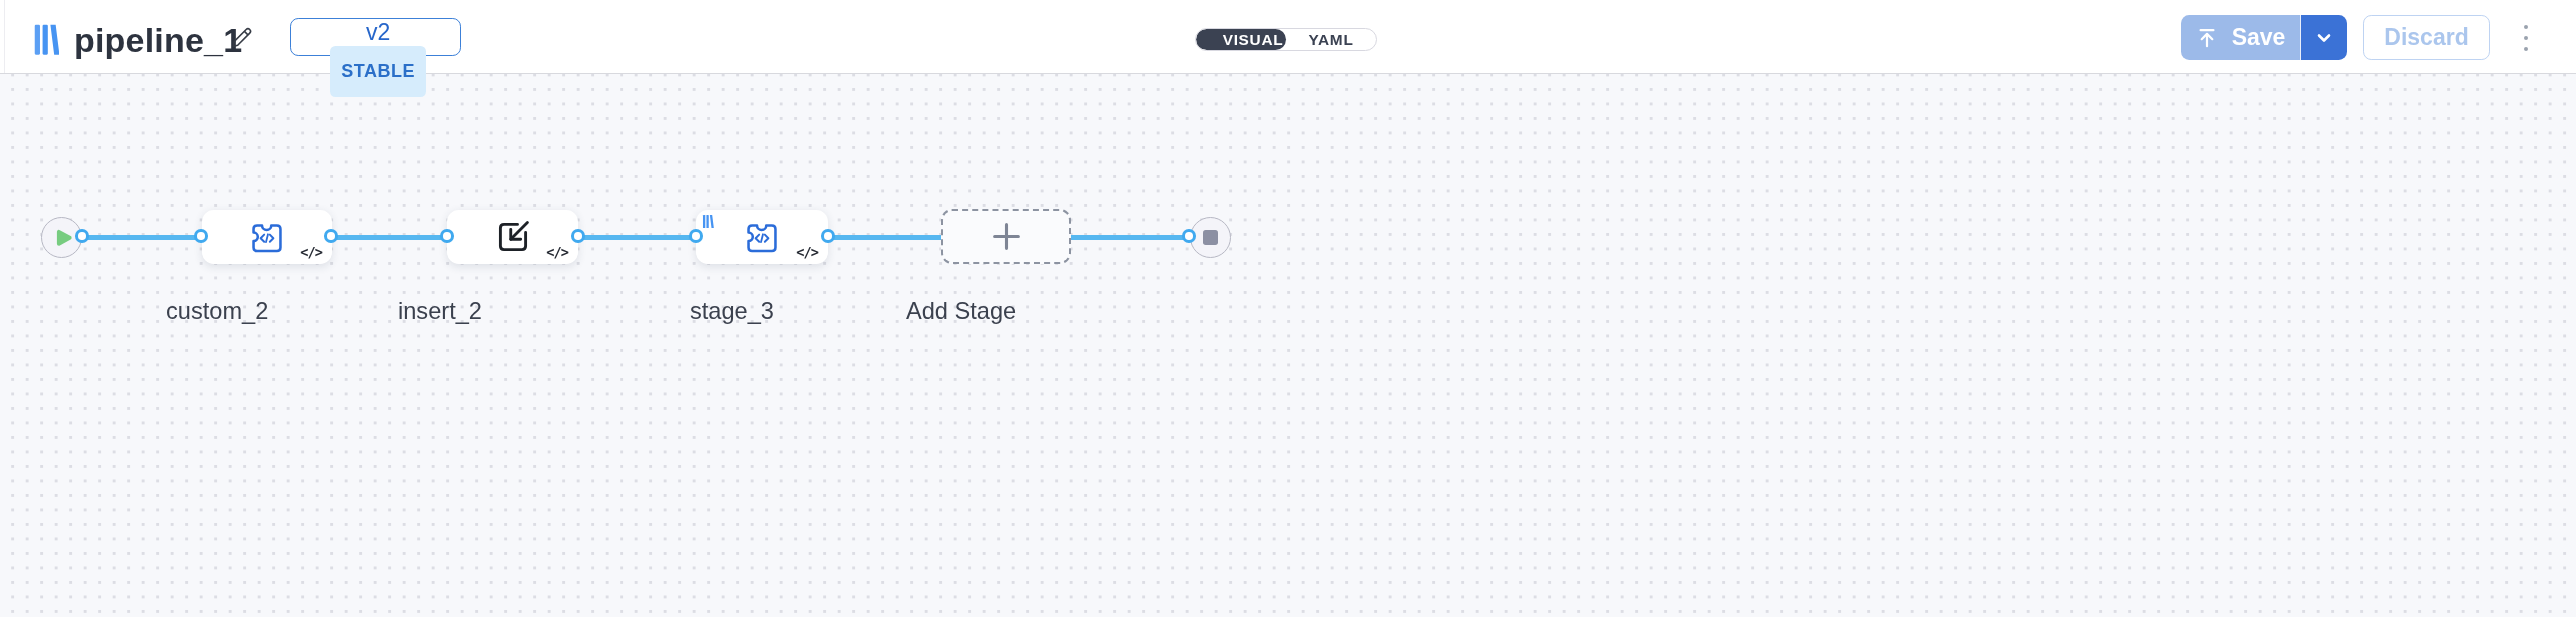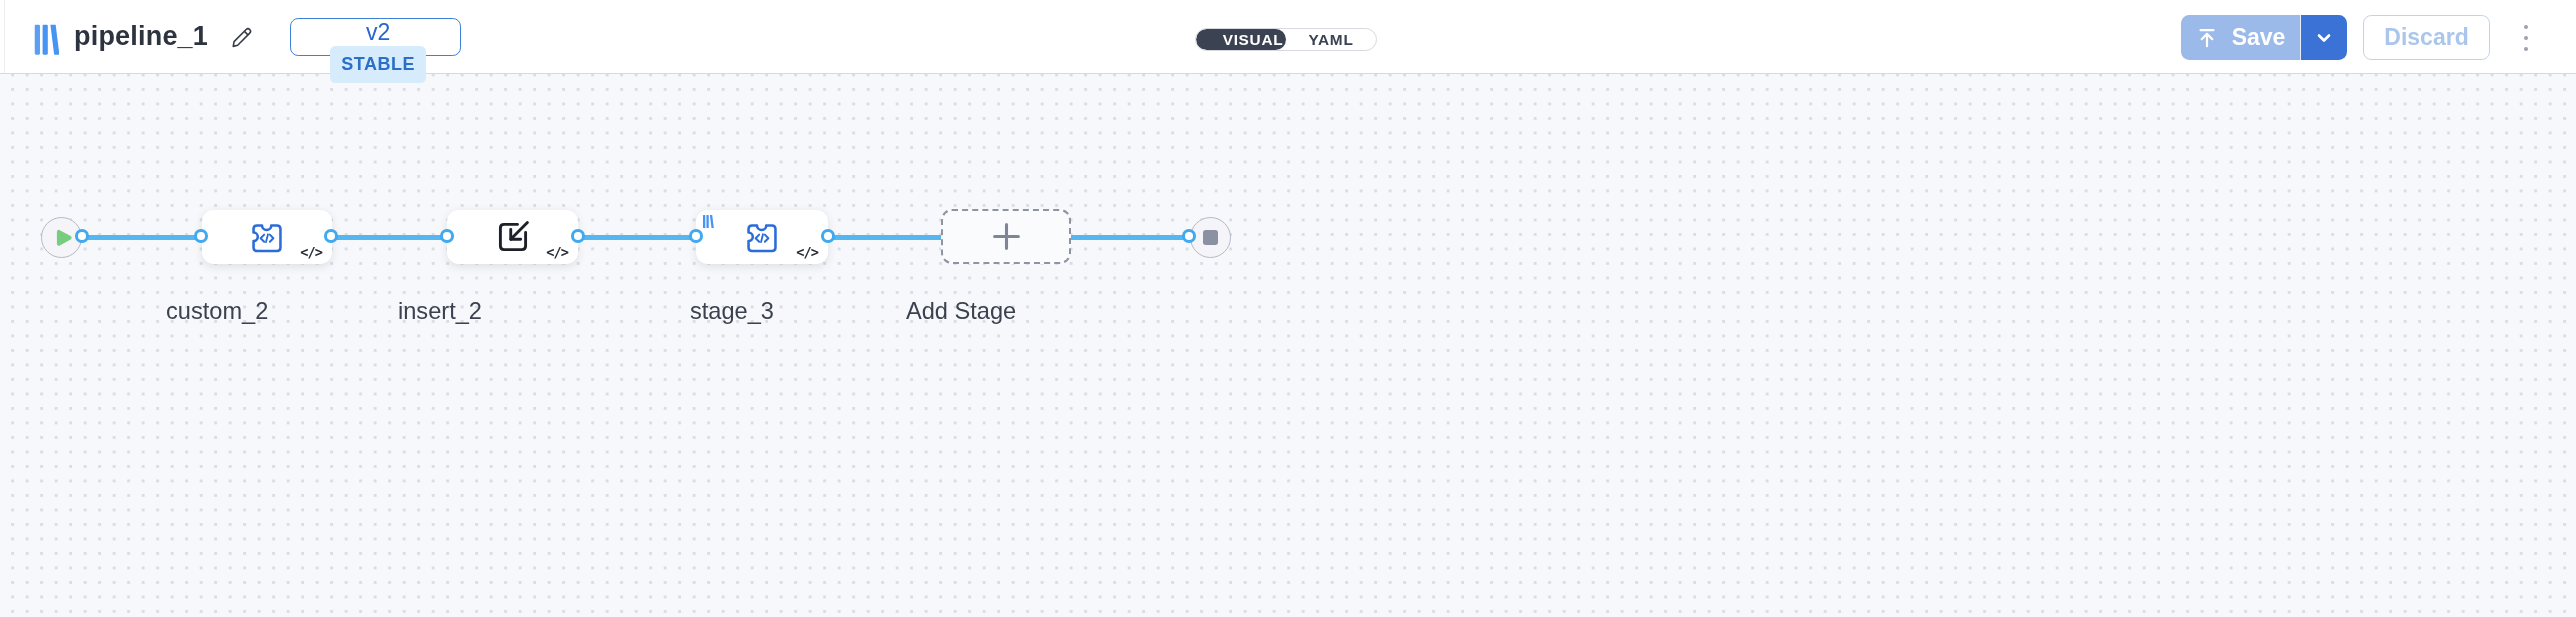--- a/index.html
+++ b/index.html
@@ -3,26 +3,26 @@
 <meta charset="utf-8">
 <style>
   * { margin:0; padding:0; box-sizing:border-box; }
   html,body { width:2576px; height:617px; overflow:hidden; font-family:"Liberation Sans", sans-serif; background:#ffffff; }
   .app { position:relative; width:2576px; height:617px; }
 
   
   .topbar { position:absolute; left:0; top:0; width:2576px; height:74px; background:#ffffff; border-bottom:1.8px solid #d8d9de; z-index:10; }
   .topbar-left-divider { position:absolute; left:3.6px; top:0; width:1.8px; height:73px; background:#ededf1; }
   .brand-logo { position:absolute; left:34px; top:22px; width:25.4px; height:34px; cursor:pointer; }
-  .page-title { position:absolute; left:74px; top:21px; font-size:27px; font-weight:bold; color:#2d333f; letter-spacing:0.2px; }
+  .page-title { position:absolute; left:74px; top:21px; font-size:34px; font-weight:bold; color:#2d333f; letter-spacing:0.2px; }
   .edit-pencil { position:absolute; left:229px; top:24.5px; width:25.4px; height:25.4px; cursor:pointer; }
 
   .version-select { position:absolute; left:290px; top:18px; width:171px; height:38px; border:1.8px solid #3c80d8; border-radius:8.2px; background:#ffffff; display:flex; align-items:center; justify-content:space-between; padding:0 12.7px 0 18px; cursor:pointer;flex-direction:column; }
   .version-label { font-size:23px; color:#2766ca; font-weight:500; }
-  .version-badge { background:#d6ecfc; color:#2b6fc8; font-size:18px; font-weight:bold; letter-spacing:0.5px; padding:8px 11px; border-radius:5.4px; }
+  .version-badge { background:#d6ecfc; color:#2b6fc8; font-size:18px; font-weight:bold; letter-spacing:0.5px; padding:15px 11px; border-radius:5.4px; }
 
   .view-toggle { position:absolute; left:1195px; top:28px; width:182px; height:23px; border:1.8px solid #d8d8e0; border-radius:11.8px; background:#ffffff; display:flex; overflow:hidden; }
   .seg { display:flex; align-items:center; justify-content:center; font-size:15.4px; font-weight:bold; letter-spacing:0.7px; cursor:pointer; }
   .seg.visual { width:90px; background:#3b4252; color:#ffffff; border-radius:11.8px;padding-left:24px; }
   .seg.yaml { flex:1; color:#3b4252; }
 
   .save-btn { position:absolute; left:2181px; top:15.4px; height:45px; display:flex; border-radius:8.2px; overflow:hidden; cursor:pointer; }
   .save-main { width:120px; background:#9cbae9; color:#ffffff; display:flex; align-items:center; justify-content:center; gap:14px; font-size:23px; font-weight:bold; border-right:1.8px solid #e8eefb; }
   .save-caret { width:46px; background:#3b72d6; display:flex; align-items:center; justify-content:center; }
   .discard-btn { position:absolute; left:2363px; top:15.4px; width:127px; height:45px; border:1.8px solid #bed3f2; border-radius:8.2px; background:#ffffff; color:#abc6ed; font-size:23px; font-weight:bold; display:flex; align-items:center; justify-content:center; cursor:pointer; }

